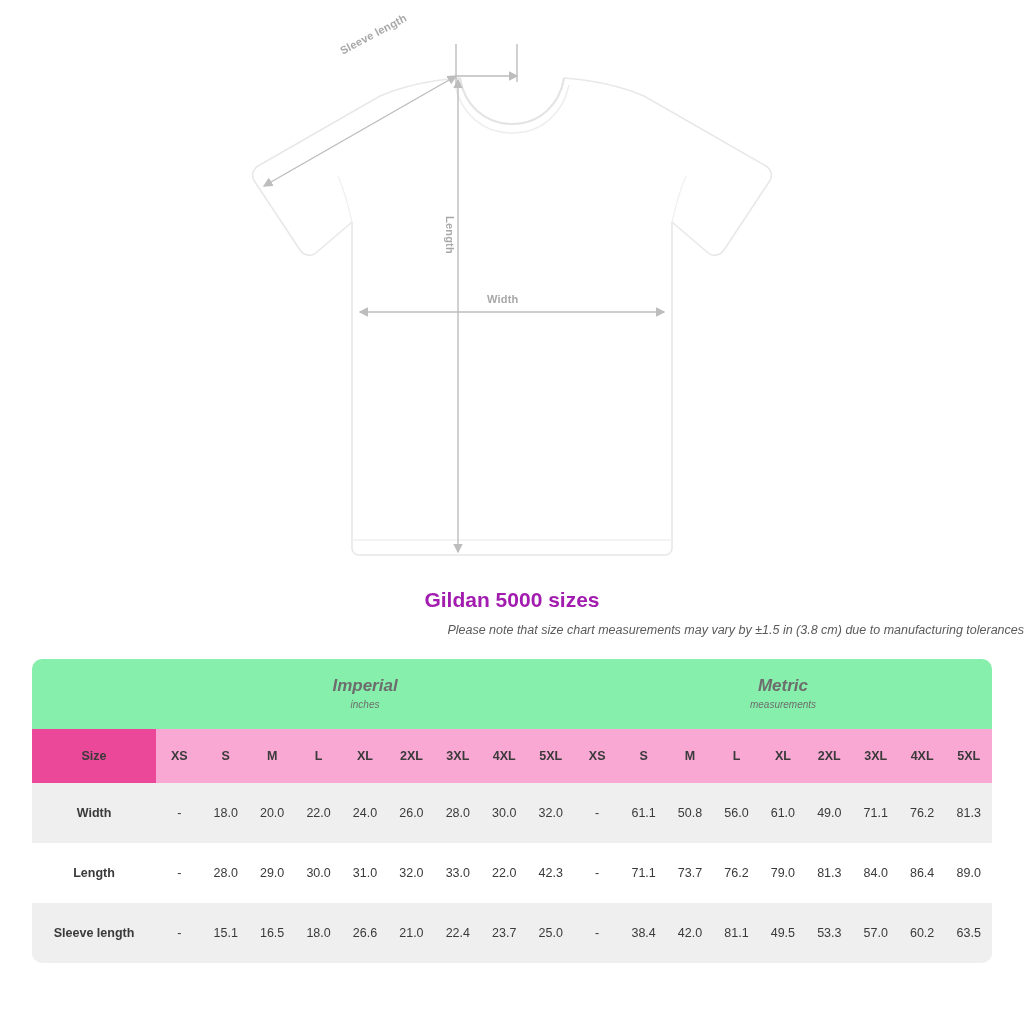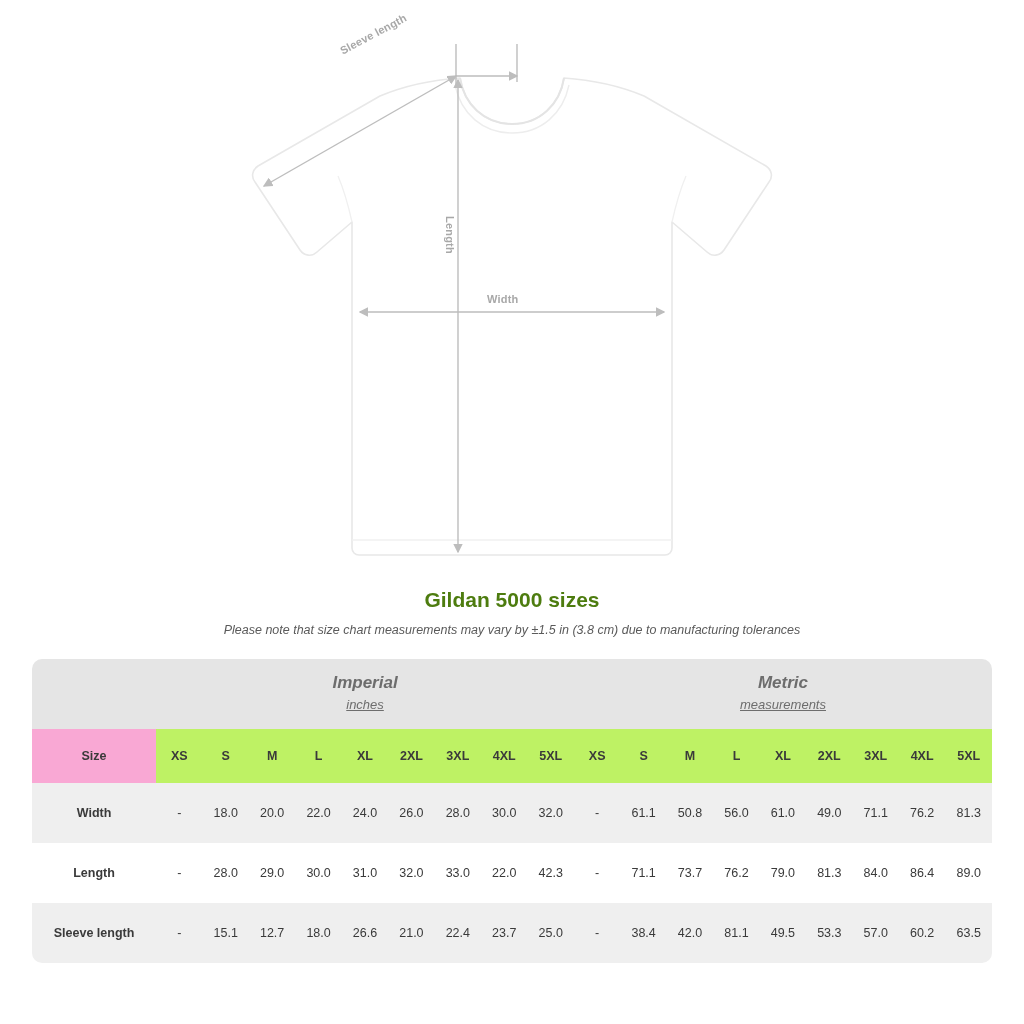--- a/index.html
+++ b/index.html
@@ -57,25 +57,25 @@
     top: 293px;
     background: #ffffff;
     padding: 0 4px;
   }
 
   
   .title {
     text-align: center;
     font-size: 21px;
     font-weight: bold;
-    color: #4d7c0f;
+    color: #a21caf;
     margin: 8px 0 0 0;
   }
   .subtitle {
-    text-align: center;
+    text-align: right;
     font-size: 12.5px;
     font-style: italic;
     color: #5a5a5a;
     margin: 11px 0 0 0;
   }
 
   
   .table-wrap {
     margin: 22px 32px 0 32px;
     border-radius: 10px;
@@ -88,46 +88,45 @@
   }
   table.size-chart td, table.size-chart th {
     text-align: center;
     font-size: 12.5px;
     color: #3a3a3a;
     padding: 0;
     border: none;
   }
   .sys-row td {
     height: 70px;
-    background: #e5e5e5;
+    background: #86efac;
     vertical-align: middle;
   }
   .sys-name {
     font-size: 17px;
     font-style: italic;
     font-weight: bold;
     color: #6d6d6d;
     line-height: 1.35;
   }
   .sys-unit {
-    font-size: 13px;
+    font-size: 10px;
     font-style: italic;
     color: #6d6d6d;
     line-height: 1.6;
-    text-decoration: underline;
   }
   .hdr-row td {
     height: 54px;
-    background: #bef264;
+    background: #f9a8d4;
     font-weight: bold;
     font-size: 12.5px;
     color: #3a3a3a;
   }
   .hdr-row td.rowlabel {
-    background: #f9a8d4;
+    background: #ec4899;
   }
   .data-row td {
     height: 60px;
     font-size: 13px;
     color: #3a3a3a;
   }
   .data-row.alt td {
     background: #efefef;
   }
   .data-row.plain td {
@@ -312,21 +311,21 @@
           <td>81.3</td>
           <td>84.0</td>
           <td>86.4</td>
           <td>89.0</td>
         </tr>
 
         <tr class="data-row alt">
           <td class="rowlabel">Sleeve length</td>
           <td>-</td>
           <td>15.1</td>
-          <td>12.7</td>
+          <td>16.5</td>
           <td>18.0</td>
           <td>26.6</td>
           <td>21.0</td>
           <td>22.4</td>
           <td>23.7</td>
           <td>25.0</td>
           <td>-</td>
           <td>38.4</td>
           <td>42.0</td>
           <td>81.1</td>

